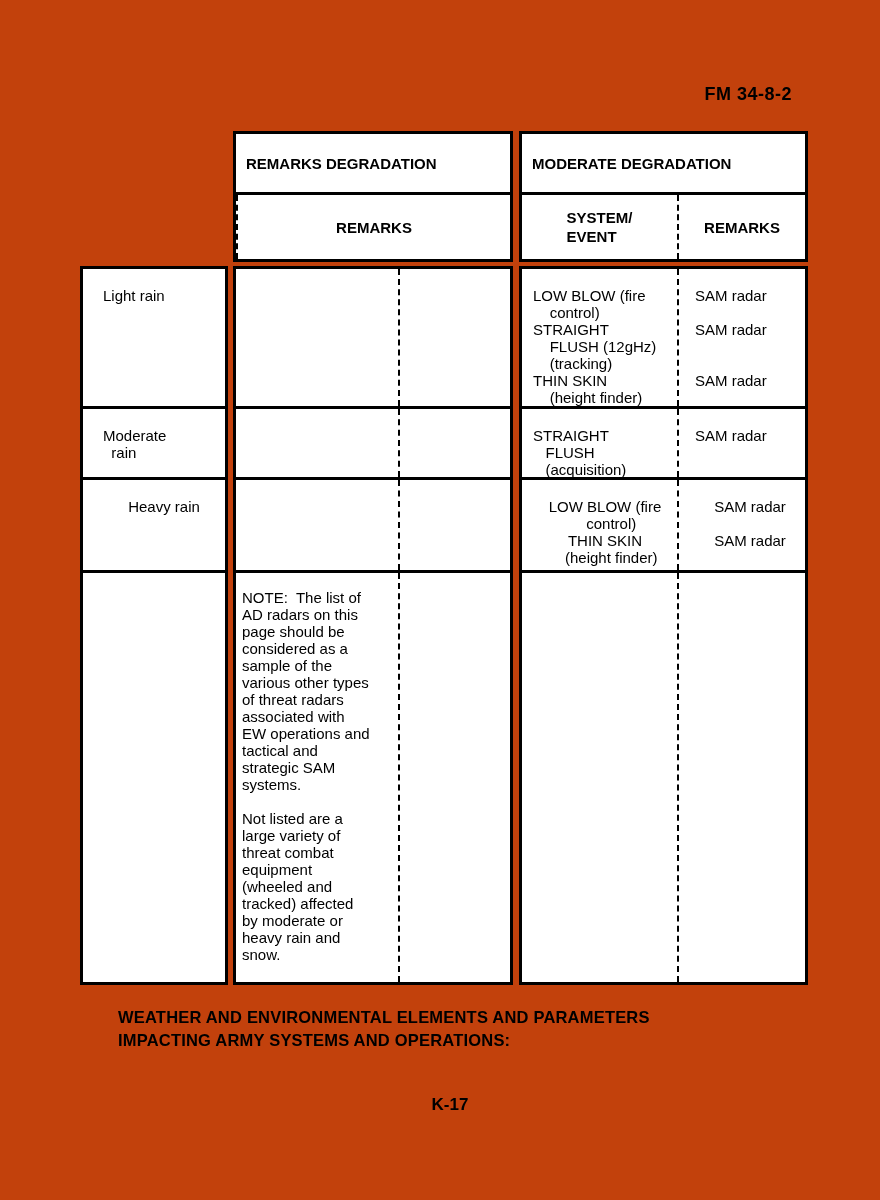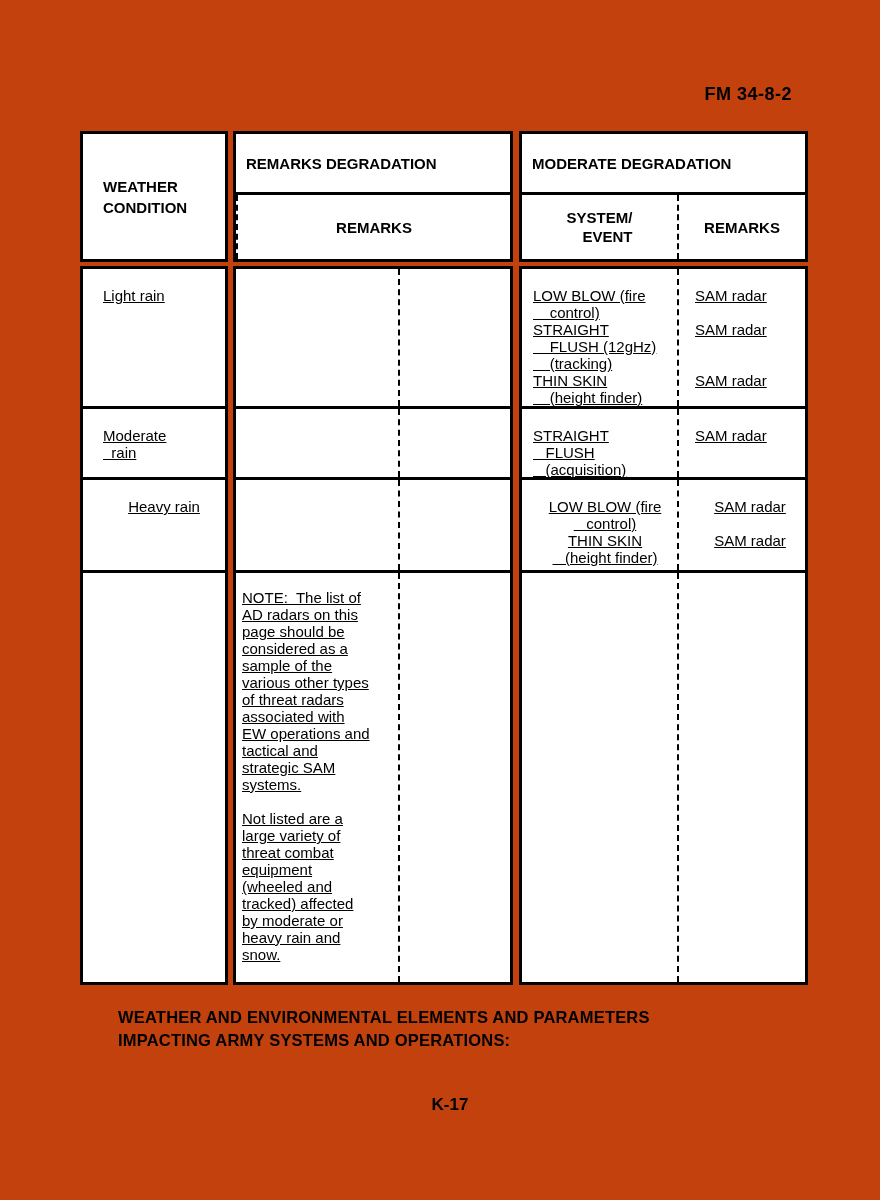--- a/index.html
+++ b/index.html
@@ -17,28 +17,28 @@
   .hdr-weather{left:80px;top:131px;width:148px;height:131px;display:flex;align-items:center;}
   .wc-label{padding-left:20px;font-size:15px;font-weight:bold;line-height:21px;white-space:pre;}
   .hdr-group{left:233px;top:131px;width:280px;height:131px;display:flex;flex-direction:column;}
   .hdr-group.moderate{left:519px;width:289px;}
   .grp-cell{height:58px;border-bottom:3px solid #000;display:flex;align-items:center;
     font-size:15px;font-weight:bold;padding-left:10px;}
   .subrow{flex:1;display:flex;}
   .subcell{display:flex;align-items:center;font-size:15px;font-weight:bold;box-sizing:border-box;}
   .subcell.sys{width:162px;padding-left:9px;}
   .hdr-group.moderate .subcell.sys{width:155px;justify-content:center;padding-left:0;
-    text-align:right;line-height:19px;white-space:pre;}
+    text-align:left;line-height:19px;white-space:pre;}
   .subcell.rem{flex:1;border-left:2px dashed #000;justify-content:center;}
   
   .body-panel{top:266px;height:719px;display:flex;flex-direction:column;}
   .bp-a{left:80px;width:148px;}
   .bp-b{left:233px;width:280px;}
   .bp-c{left:519px;width:289px;}
-  .brow{display:flex;box-sizing:border-box;text-decoration:underline;}
+  .brow{display:flex;box-sizing:border-box;}
   .brow.sep{border-bottom:3px solid #000;}
   .brow.r1{height:140px;}
   .brow.r2{height:71px;}
   .brow.r3{height:93px;text-align:center;}
   .brow.r4{flex:1;}
   .cell{box-sizing:border-box;font-size:15px;line-height:17px;white-space:pre;
     padding-top:18px;overflow:hidden;}
   .cond-cell{width:100%;padding-left:20px;}
   .sys-cell{width:162px;padding-left:9px;}
   .bp-c .sys-cell{width:155px;padding-left:11px;}
@@ -50,24 +50,20 @@
   .pageno{position:absolute;left:0;top:1095px;width:900px;text-align:center;
     font-size:17px;font-weight:bold;}
 </style>
 </head>
 <body>
 
 <div class="page">
 
   <div class="fm-ref">FM 34-8-2</div>
 
-  <div class="panel hdr-weather">
-    <div class="wc-label">WEATHER
-CONDITION</div>
-  </div>
 
   <div class="panel hdr-group severe">
     <div class="grp-cell">REMARKS DEGRADATION</div>
     <div class="subrow">
       <div class="subcell rem">REMARKS</div>
     </div>
   </div>
 
   <div class="panel hdr-group moderate">
     <div class="grp-cell">MODERATE DEGRADATION</div>

